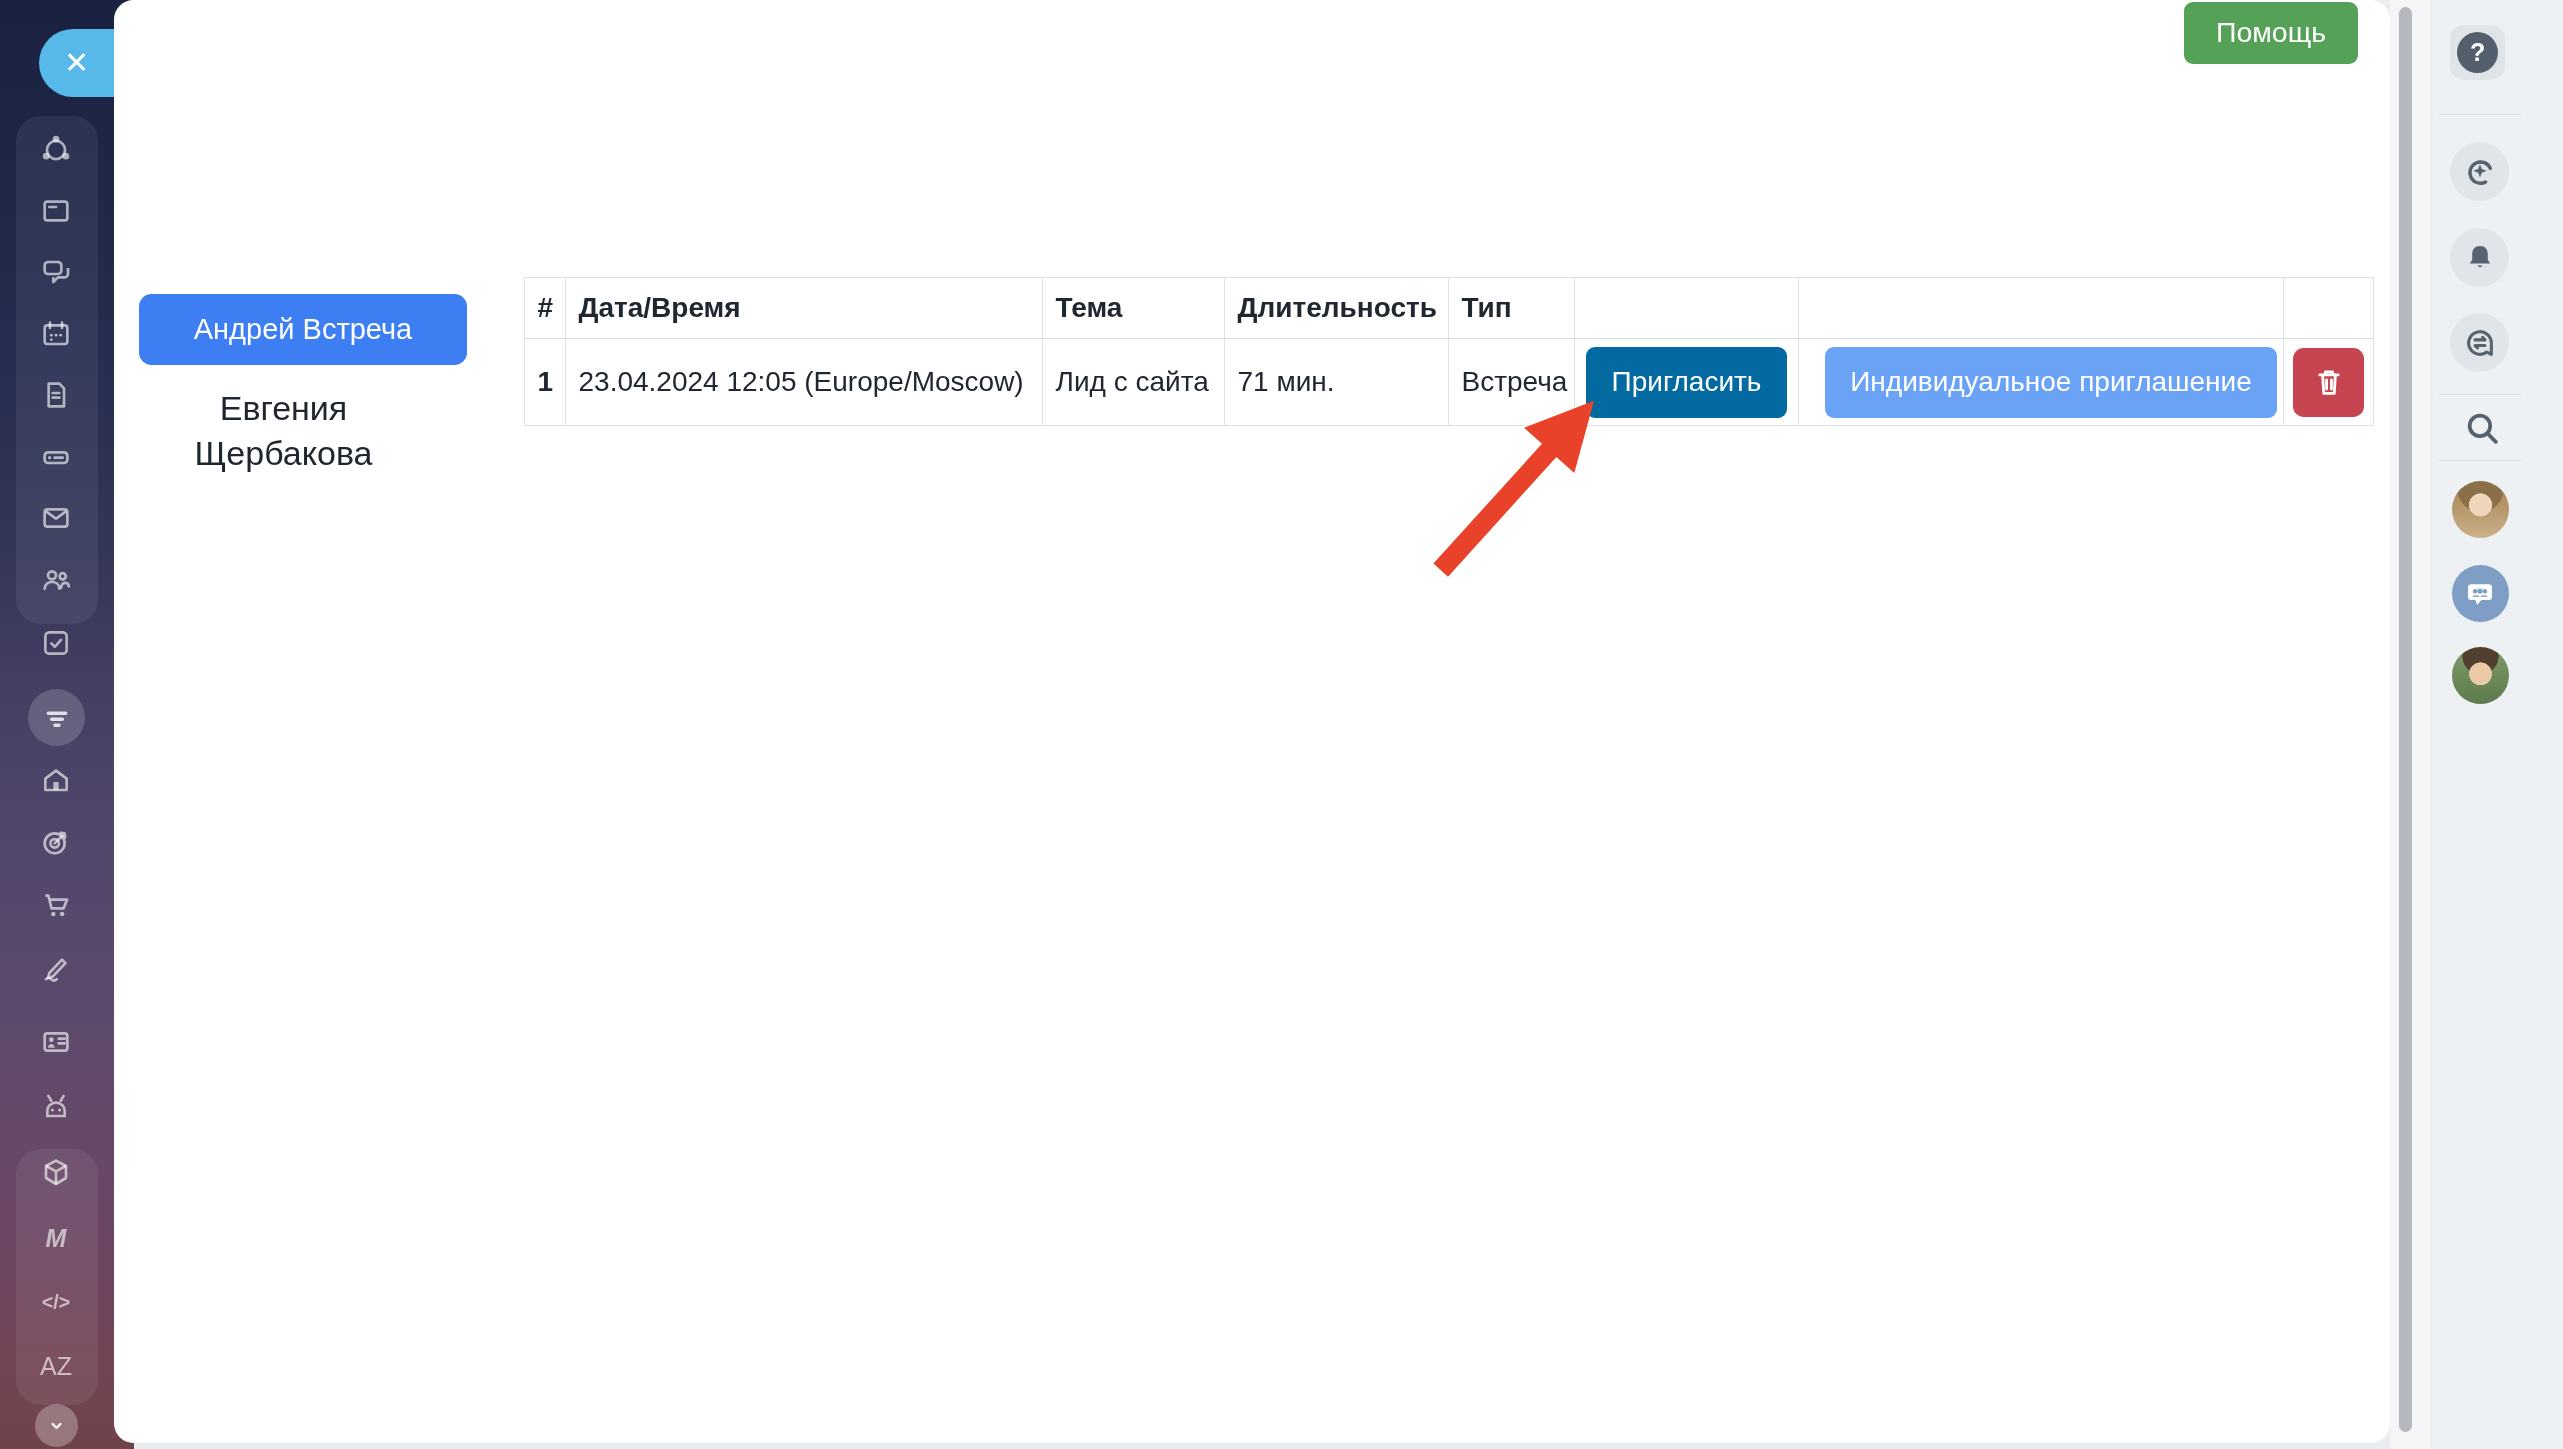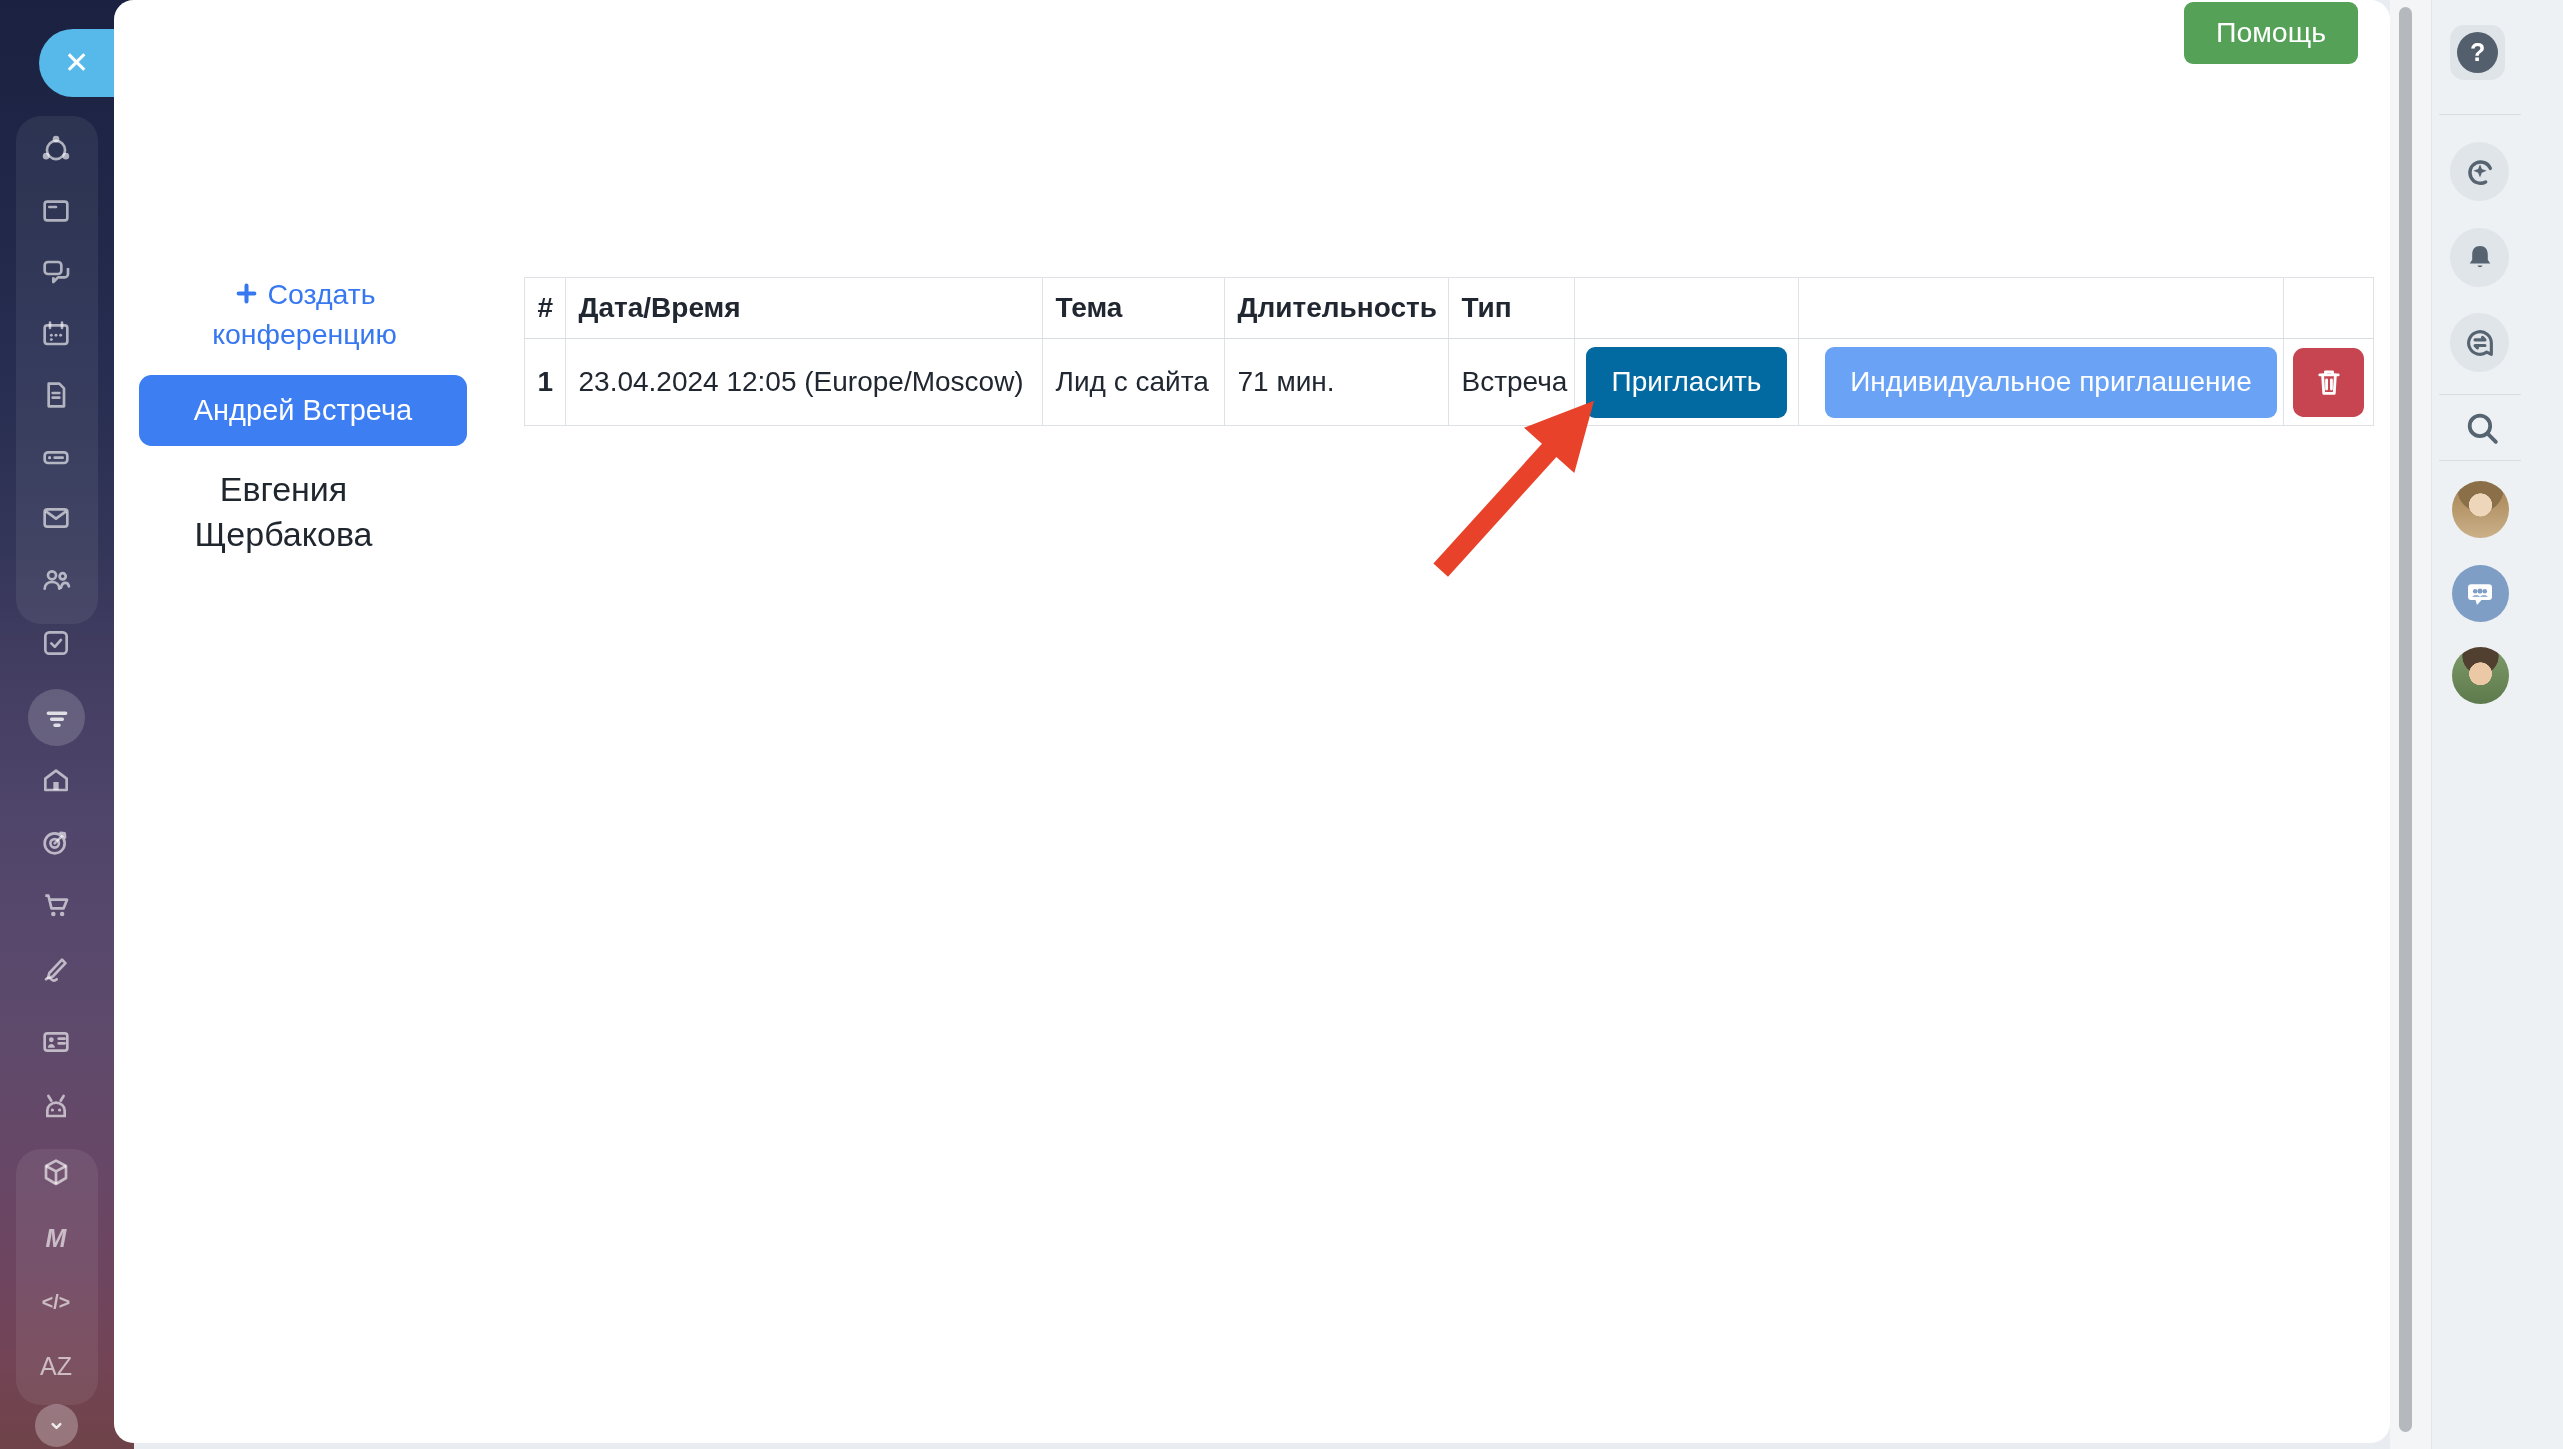--- a/index.html
+++ b/index.html
@@ -230,25 +230,20 @@
       </svg>
       </div>
   </div>
 
   <div class="panel">
 
     <button class="help-btn">Помощь</button>
 
 
     <div class="left-block">
-      <span class="create-link">
-        <svg viewBox="0 0 24 24" fill="none" stroke="#3778f0" stroke-width="3.6" stroke-linecap="round">
-            <path d="M12 5v14M5 12h14"></path>
-          </svg><span>Создать конференцию</span>
-      </span>
       <button class="member-selected">Андрей Встреча</button>
       <div class="member-other">Евгения Щербакова</div>
     </div>
 
     <div class="events-table">
       <table>
         <colgroup>
           <col style="width:41px">
             <col style="width:477px">
             <col style="width:182px">

